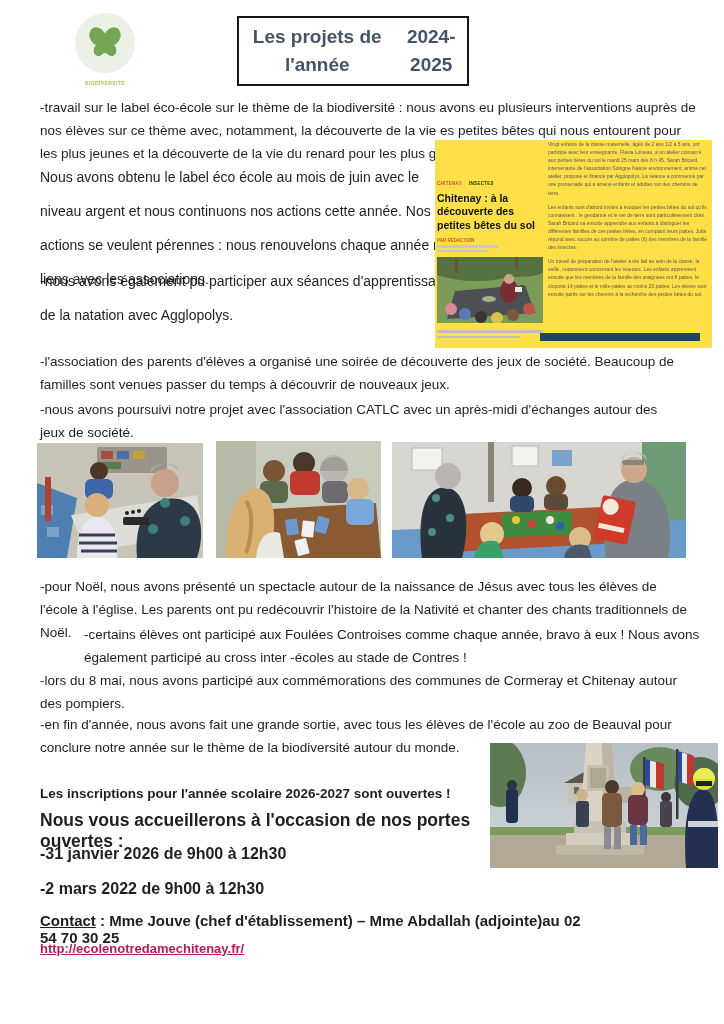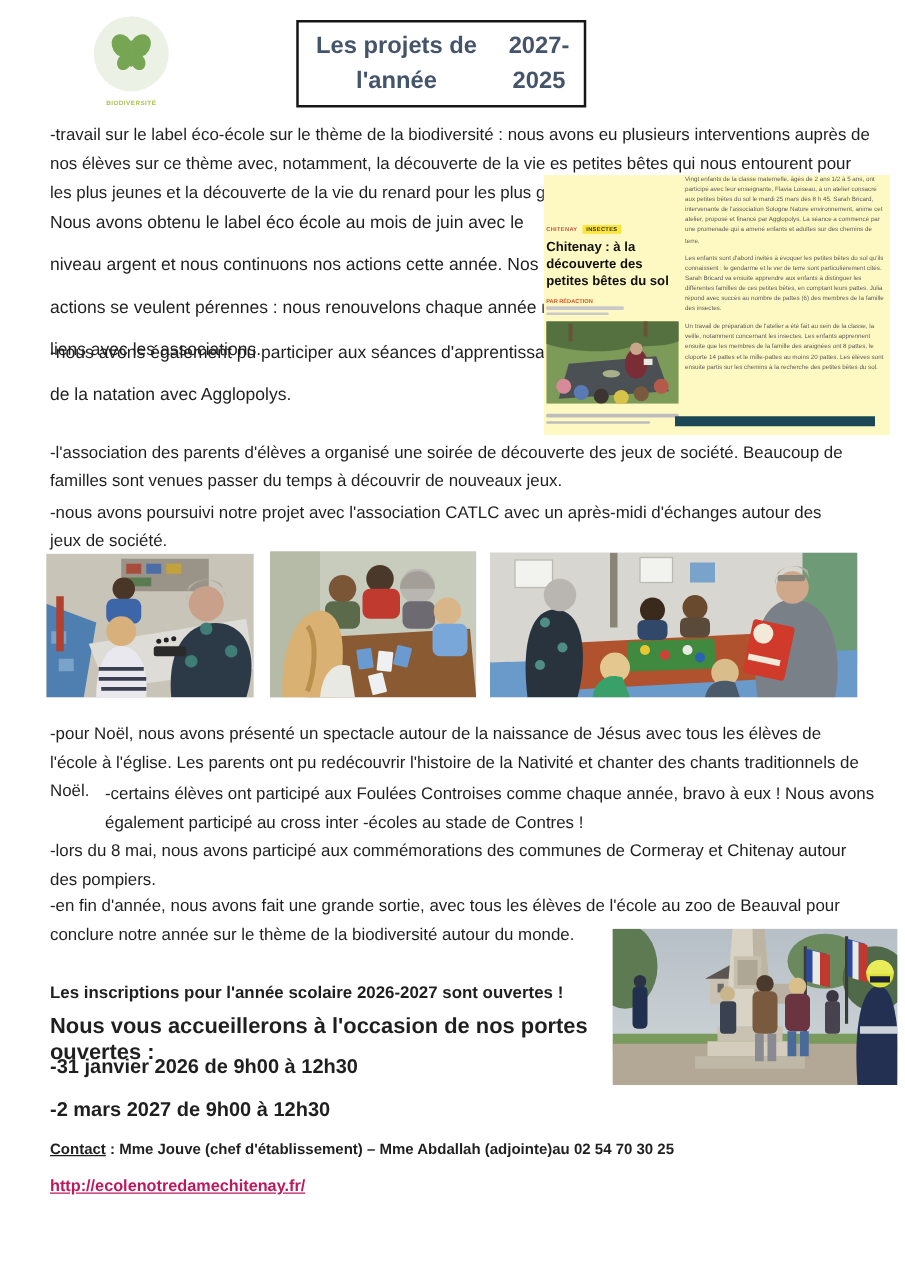--- a/index.html
+++ b/index.html
@@ -16,21 +16,21 @@
   .title-box{left:237px;top:16px;width:228px;height:66px;border:2px solid #161616;
              display:flex;align-items:center;justify-content:center;
              color:#44546a;font-weight:bold;font-size:19px;line-height:1.5;text-align:center;}
 
   
   .para{font-size:13.5px;line-height:23px;}
   .para-wide{left:40px;width:658px;}
   .para-narrow{left:40px;width:424px;font-size:14px;line-height:34px;}
 
   
-  .article{left:435px;top:140px;width:277px;height:208px;background:#fef9c3;}
+  .article{left:435px;top:140px;width:277px;height:208px;background:#fde047;}
   .article-col-right{position:absolute;left:113px;top:0;width:162px;font-size:5px;line-height:1.62;color:#5a5a5a;}
   .article-col-right p{margin-bottom:6px;}
   .article-col-left{position:absolute;left:2px;top:40px;width:106px;}
   .tag-row{display:flex;gap:4px;align-items:center;font-size:4.5px;font-weight:bold;letter-spacing:.3px;}
   .tag-plain{color:#c05040;}
   .tag-yellow{background:#fde53a;color:#2a2a2a;padding:1px 3px;}
   .headline{margin-top:5px;font-size:10.5px;font-weight:800;color:#101010;line-height:1.28;}
   .byline{margin-top:6px;font-size:4.5px;font-weight:bold;color:#d0502a;}
   .meta-bar{height:2.5px;background:#c9c9c9;margin-top:2px;border-radius:1px;}
   .article-photo{margin-top:5px;width:106px;height:66px;}
@@ -38,21 +38,21 @@
   .teal-bar{position:absolute;left:105px;top:193px;width:160px;height:8px;background:#1c4856;}
 
   
   .photo{overflow:hidden;background:#ddd;}
   .photo svg{display:block;width:100%;height:100%;}
 
   
   .bold-line{left:40px;font-weight:bold;font-size:13.5px;}
   .big-line{left:40px;font-weight:bold;font-size:17.5px;width:480px;}
   .date-line{left:40px;font-weight:bold;font-size:16px;}
-  .contact-line{left:40px;font-size:12px;font-weight:bold;width:560px;}
+  .contact-line{left:40px;font-size:15px;font-weight:bold;width:560px;}
   .contact-label{text-decoration:underline;}
   .link{color:#be185d;text-decoration:underline;cursor:pointer;}
   .site-line{left:40px;font-size:13px;font-weight:bold;}
   .mail-line{left:40px;font-size:13px;}
 </style>
 </head>
 <body>
 
 <div class="page">
 
@@ -66,21 +66,21 @@
           <ellipse cx="62" cy="64" rx="12" ry="15" transform="rotate(-28 62 64)"></ellipse>
           <ellipse cx="50" cy="50" rx="5.5" ry="23"></ellipse>
         </g>
       </svg>
     </div>
     <div class="logo-label">BIODIVERSITÉ</div>
   </div>
 
   <div class="abs title-box">
     <span>Les projets de l'année</span>
-    <span>2027-2025</span>
+    <span>2024-2025</span>
   </div>
 
   <p class="abs para para-wide" style="top:96px;">-travail sur le label éco-école sur le thème de la biodiversité : nous avons eu plusieurs interventions auprès de nos élèves sur ce thème avec, notamment, la découverte de la vie es petites bêtes qui nous entourent pour les plus jeunes et la découverte de la vie du renard pour les plus grands.</p>
   <p class="abs para para-narrow" style="top:160px;">Nous avons obtenu le label éco école au mois de juin avec le niveau argent et nous continuons nos actions cette année. Nos actions se veulent pérennes : nous renouvelons chaque année nos liens avec les associations.</p>
   <p class="abs para para-narrow" style="top:264px;">-nous avons également pu participer aux séances d'apprentissage de la natation avec Agglopolys.</p>
 
   <div class="abs article">
     <div class="article-col-right">
       <p>Vingt enfants de la classe maternelle, âgés de 2 ans 1/2 à 5 ans, ont participé avec leur enseignante, Flavia Loiseau, à un atelier consacré aux petites bêtes du sol le mardi 25 mars dès 8 h 45. Sarah Bricard, intervenante de l'association Sologne Nature environnement, anime cet atelier, proposé et financé par Agglopolys. La séance a commencé par une promenade qui a amené enfants et adultes sur des chemins de terre.</p>
       <p>Les enfants sont d'abord invités à évoquer les petites bêtes du sol qu'ils connaissent : le gendarme et le ver de terre sont particulièrement cités. Sarah Bricard va ensuite apprendre aux enfants à distinguer les différentes familles de ces petites bêtes, en comptant leurs pattes. Julia répond avec succès au nombre de pattes (6) des membres de la famille des insectes.</p>
@@ -271,20 +271,20 @@
       <circle cx="214" cy="36" r="11" fill="#dde23a"></circle>
       <path d="M203 36 a11 11 0 0 1 22 0Z" fill="#e8ec5a"></path>
       <rect x="206" y="38" width="16" height="5" fill="#1a2238"></rect>
       <rect x="198" y="78" width="30" height="6" fill="#cdd3da"></rect>
     </svg>
   </div>
 
   <p class="abs bold-line" style="top:786px;text-align:right;">Les inscriptions pour l'année scolaire 2026-2027 sont ouvertes !</p>
   <p class="abs big-line" style="top:810px;">Nous vous accueillerons à l'occasion de nos portes ouvertes :</p>
   <p class="abs date-line" style="top:845px;">-31 janvier 2026 de 9h00 à 12h30</p>
-  <p class="abs date-line" style="top:880px;">-2 mars 2027 de 9h00 à 12h30</p>
+  <p class="abs date-line" style="top:880px;">-2 mars 2022 de 9h00 à 12h30</p>
 
   <p class="abs contact-line" style="top:912px;"><span class="contact-label">Contact</span><span> : Mme Jouve (chef d'établissement) – Mme Abdallah (adjointe)au 02 54 70 30 25</span></p>
 
   <p class="abs site-line" style="top:941px;"><span class="link">http://ecolenotredamechitenay.fr/</span></p>
 
 
 </div>
 
 </body></html>

